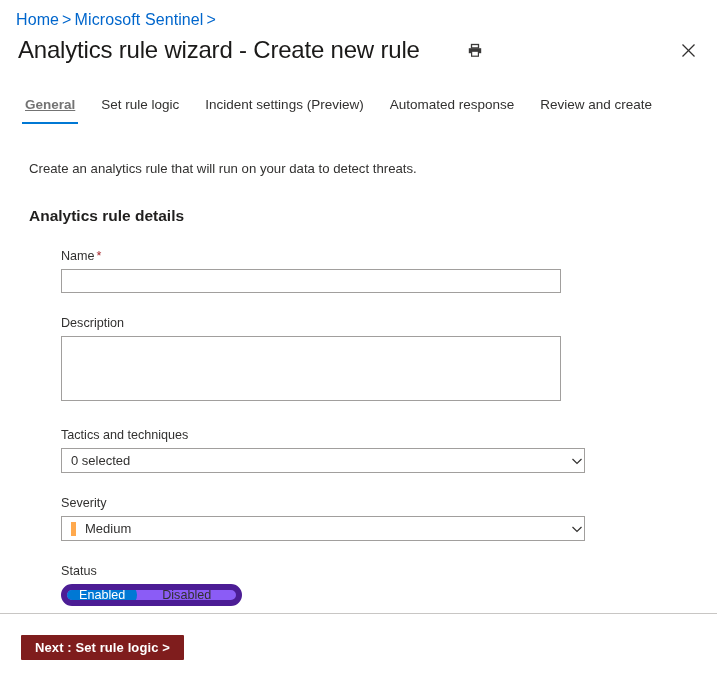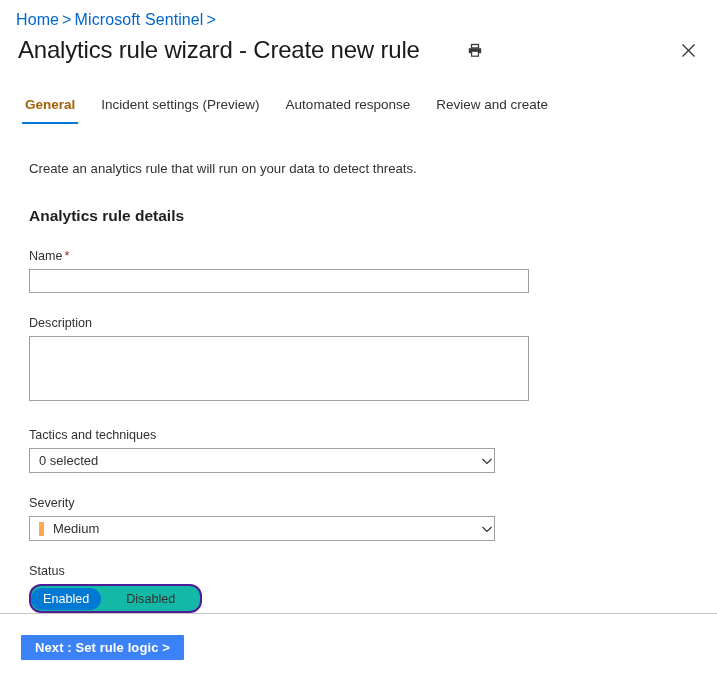--- a/index.html
+++ b/index.html
@@ -97,21 +97,22 @@
     position: relative;
     font-size: 13.5px;
     color: #323130;
     padding: 0 13px 10px 13px;
     cursor: pointer;
     white-space: nowrap;
     line-height: 18px;
   }
   .tab.active {
     font-weight: 600;
-    color: #a16207;
+    color: #737373;
+    text-decoration: underline;
   }
   .tab.active::after {
     content: "";
     position: absolute;
     left: 10px;
     right: 10px;
     bottom: 0;
     height: 2px;
     background: #0078d4;
   }
@@ -132,20 +133,21 @@
   .section-title {
     font-size: 15.5px;
     font-weight: 700;
     color: #201f1e;
     margin: 28px 0 0 0;
     line-height: 20px;
   }
 
   .field {
     margin-top: 22px;
+    margin-left: 32px;
   }
   .field-label {
     font-size: 12.6px;
     color: #323130;
     line-height: 16px;
     margin-bottom: 5px;
     display: block;
   }
   .req-star {
     color: #a4262c;
@@ -176,21 +178,21 @@
     color: #323130;
     padding: 4px 7px;
     outline: none;
     resize: none;
     border-radius: 0;
   }
 
   
   .dropdown {
     box-sizing: border-box;
-    width: 466px;
+    width: 524px;
     height: 25px;
     border: 1px solid #a19f9d;
     background: #ffffff;
     display: flex;
     align-items: center;
     padding: 0 0 0 9px;
     cursor: pointer;
     position: relative;
   }
   .dropdown-value {
@@ -214,25 +216,25 @@
     align-items: center;
     justify-content: center;
     width: 14px;
     height: 14px;
   }
 
   
   .toggle-wrap {
     display: inline-flex;
     align-items: center;
-    border: 2px solid #4c1d95;
+    border: 6px solid #4c1d95;
     border-radius: 12px;
-    height: 29px;
+    height: 22px;
     padding: 0;
-    background: #14b8a6;
+    background: #8b5cf6;
     box-sizing: border-box;
     overflow: hidden;
   }
   .toggle-opt {
     font-size: 12.6px;
     line-height: 20px;
     padding: 0 25px;
     height: 20px;
     display: flex;
     align-items: center;
@@ -259,21 +261,21 @@
     top: 613px;
     height: 1px;
     background: #c8c6c4;
   }
   .footer {
     position: absolute;
     left: 21px;
     top: 635px;
   }
   .next-btn {
-    background: #3b82f6;
+    background: #7f1d1d;
     color: #ffffff;
     border: none;
     height: 25px;
     padding: 0 14px;
     font-family: "Liberation Sans", sans-serif;
     font-size: 13px;
     font-weight: 700;
     cursor: pointer;
     border-radius: 1px;
     letter-spacing: 0.1px;
@@ -305,20 +307,23 @@
         <line x1="1.5" y1="1.5" x2="13.5" y2="13.5" stroke="#323130" stroke-width="1.2"></line>
         <line x1="13.5" y1="1.5" x2="1.5" y2="13.5" stroke="#323130" stroke-width="1.2"></line>
       </svg>
     </span>
   </button>
 </div>
 
 <div class="tabs">
   <div class="tab active">
     <span>General</span>
+  </div>
+  <div class="tab">
+    <span>Set rule logic</span>
   </div>
   <div class="tab">
     <span>Incident settings (Preview)</span>
   </div>
   <div class="tab">
     <span>Automated response</span>
   </div>
   <div class="tab">
     <span>Review and create</span>
   </div>

